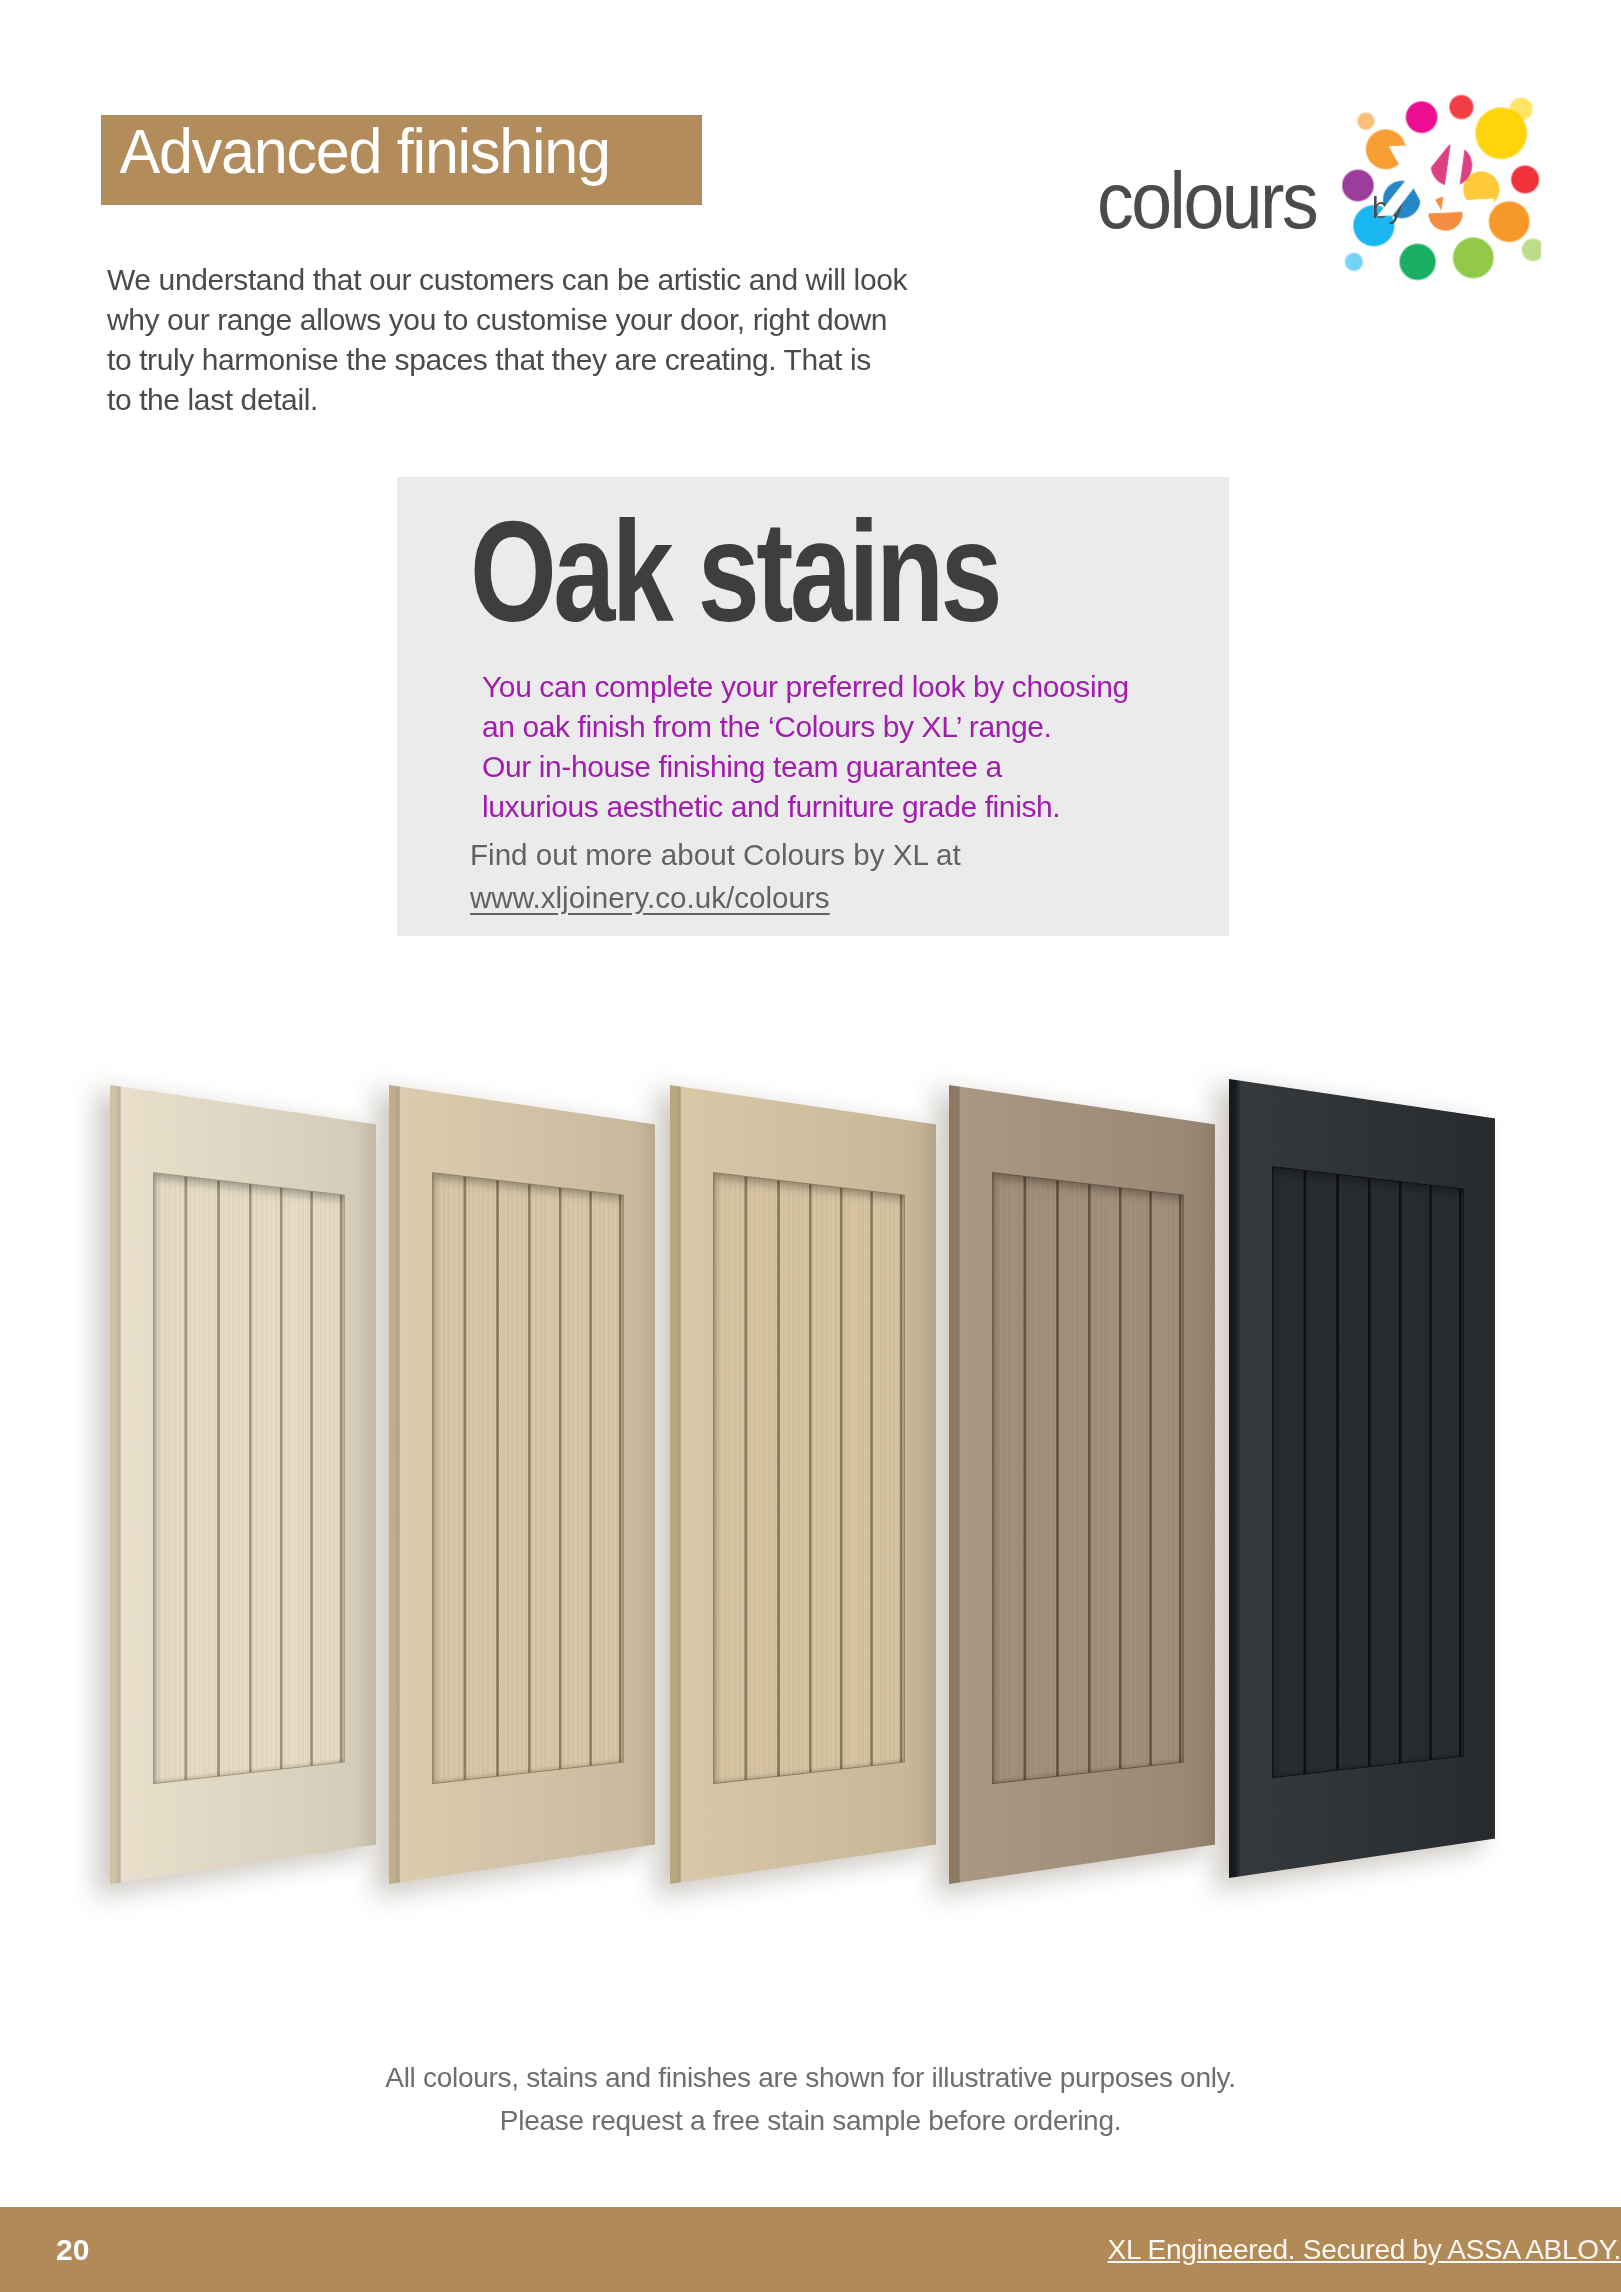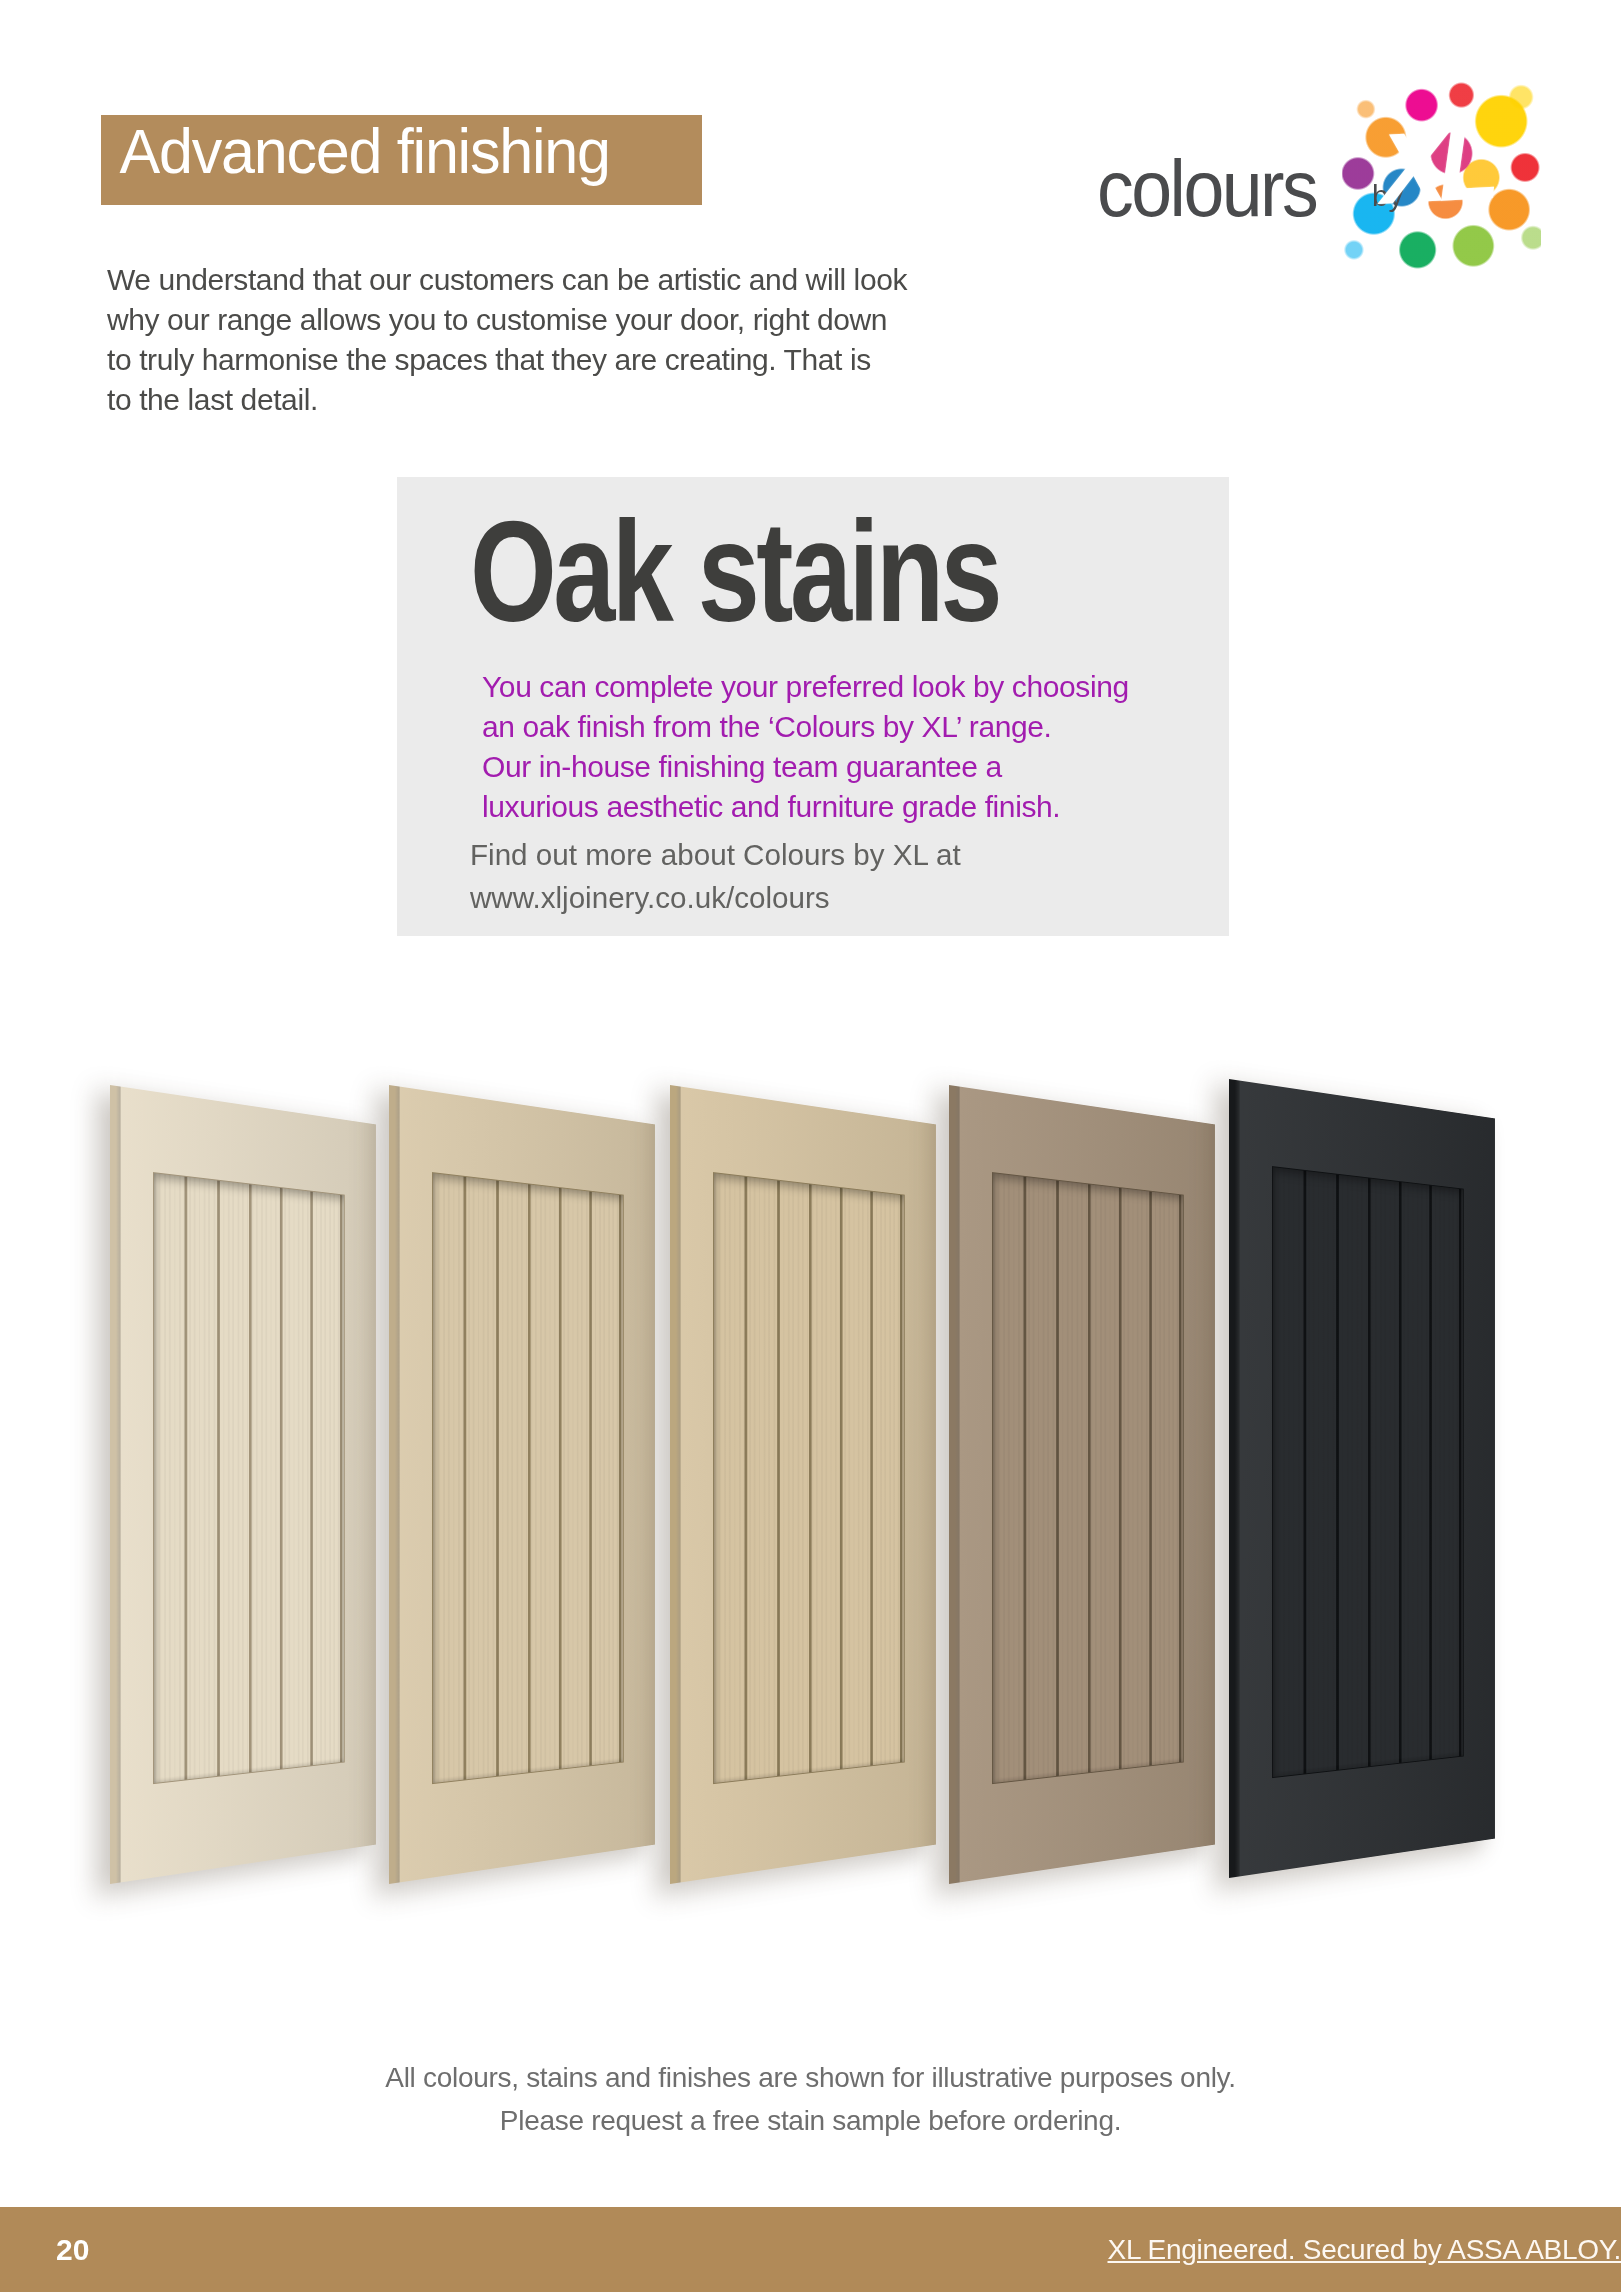--- a/index.html
+++ b/index.html
@@ -6,21 +6,21 @@
   body{width:1621px;height:2293px;position:relative;overflow:hidden;
        font-family:"Liberation Sans", sans-serif;}
   .abs{position:absolute;}
 
   
   #banner{left:101px;top:115px;width:601px;height:90px;background:var(--tan);
           display:flex;align-items:flex-start;}
   #banner-title{color:#ffffff;font-size:63px;letter-spacing:-1.3px;padding-left:19px;
                 white-space:nowrap;transform:scaleX(.97);transform-origin:left center;}
 
-  #logo{left:1084px;top:79px;width:466px;height:206px;}
+  #logo{left:1084px;top:91px;width:466px;height:206px;}
   #logo-word{position:absolute;left:12.5px;top:64px;font-size:79px;letter-spacing:-2.7px;
              color:#4a4b4d;transform:scaleX(.93);transform-origin:left top;}
   #logo-by{position:absolute;left:288px;top:100px;font-size:29.6px;color:#4a4b4d;}
   #splatter{position:absolute;left:258px;top:-1.8px;width:199px;height:201px;
     background:
       radial-gradient(circle at 40% 14%, rgba(236,0,140,.95) 0 7%, rgba(236,0,140,0) 8%),
       radial-gradient(circle at 22% 30%, rgba(247,148,29,.9) 0 9%, rgba(247,148,29,0) 10%),
       radial-gradient(circle at 60% 9%,  rgba(237,28,36,.85) 0 5%, rgba(237,28,36,0) 6%),
       radial-gradient(circle at 80% 22%, rgba(255,210,0,.95) 0 11%, rgba(255,210,0,0) 12%),
       radial-gradient(circle at 92% 45%, rgba(237,28,36,.9) 0 6%, rgba(237,28,36,0) 7%),
@@ -48,21 +48,21 @@
 
   
   #oak-panel{left:397px;top:477px;width:832px;height:459px;background:#ebebeb;}
   #oak-title{position:absolute;left:73px;top:23px;font-size:143px;font-weight:bold;
              color:#3e3e3c;letter-spacing:-4.5px;line-height:1;white-space:nowrap;
              transform:scaleX(.78);transform-origin:left top;}
   #oak-body{position:absolute;left:73px;top:190px;width:725px;font-size:30px;
             line-height:40px;color:#a21caf;letter-spacing:-0.4px;margin-left:12px;}
   #oak-cta{position:absolute;left:73px;top:356px;font-size:29.6px;line-height:43px;
            color:#626260;}
-  #oak-link{color:#626260;text-underline-offset:5.4px;cursor:pointer;}
+  #oak-link{color:#626260;text-decoration:underline;text-underline-offset:5.4px;cursor:pointer;}
 
   
   #doors{left:0;top:0;width:1621px;height:2293px;}
   .door{position:absolute;width:304px;height:799px;}
   .door3d{position:relative;width:100%;height:100%;
           transform:perspective(672px) rotateY(14deg);transform-origin:left center;
           background:linear-gradient(90deg, rgba(255,255,255,.05), rgba(0,0,0,.09)), var(--face);
           box-shadow:-14.3px 9px 25px rgba(70,55,35,.28);}
   .door3d::before{content:'';position:absolute;left:0;top:0;bottom:0;width:10.7px;
           background:linear-gradient(90deg, var(--edge) 55%, rgba(0,0,0,.22));}

